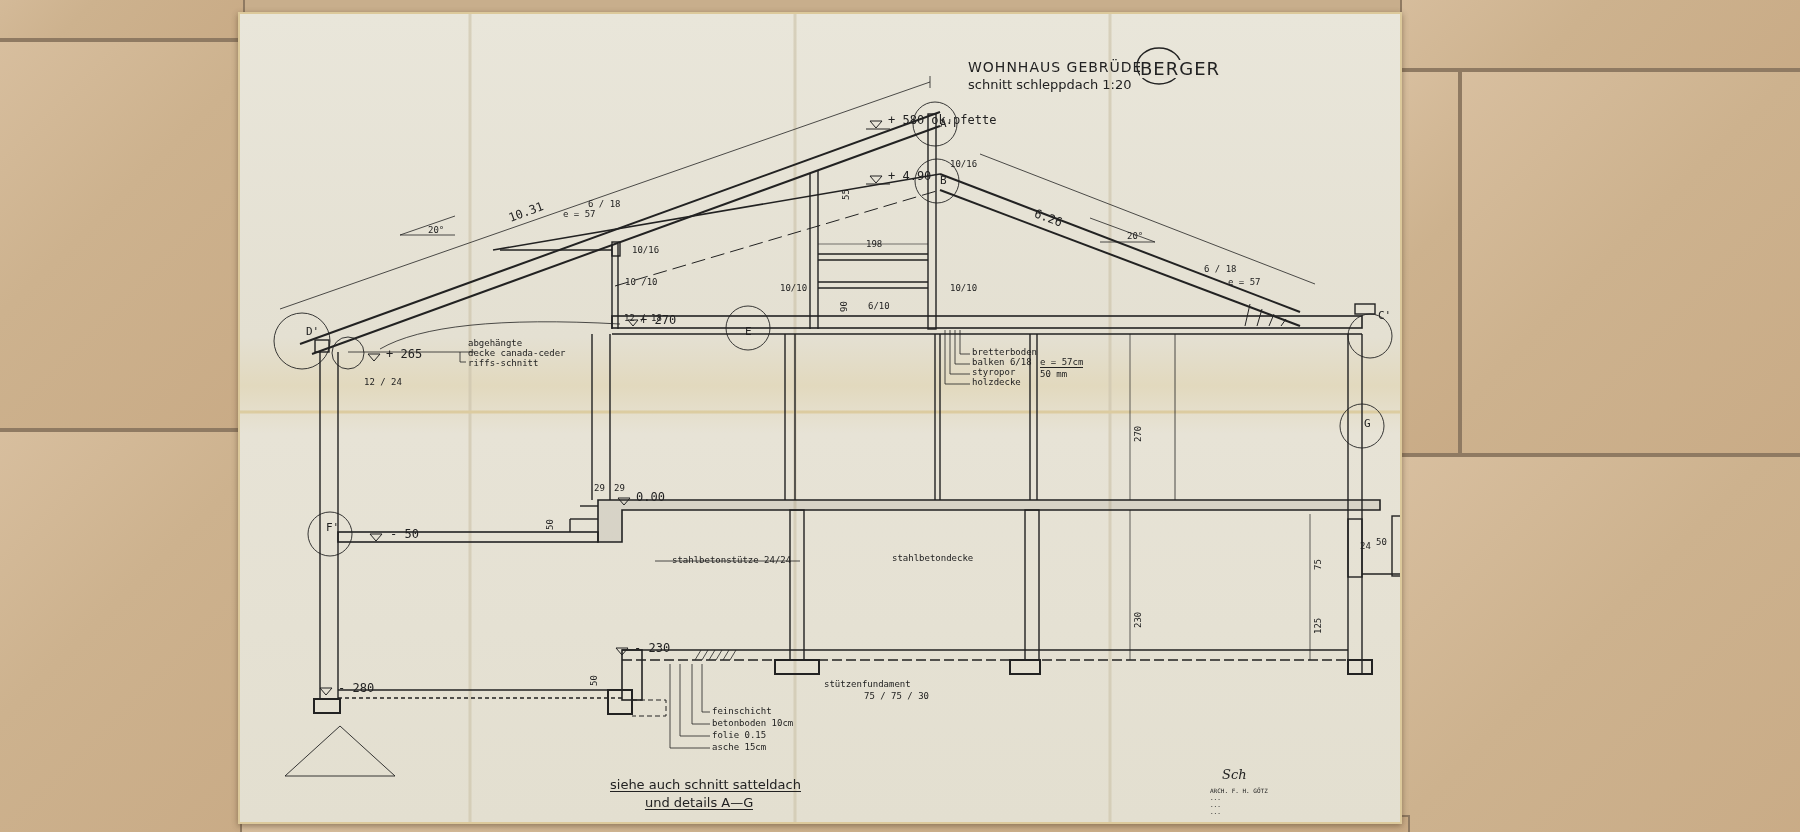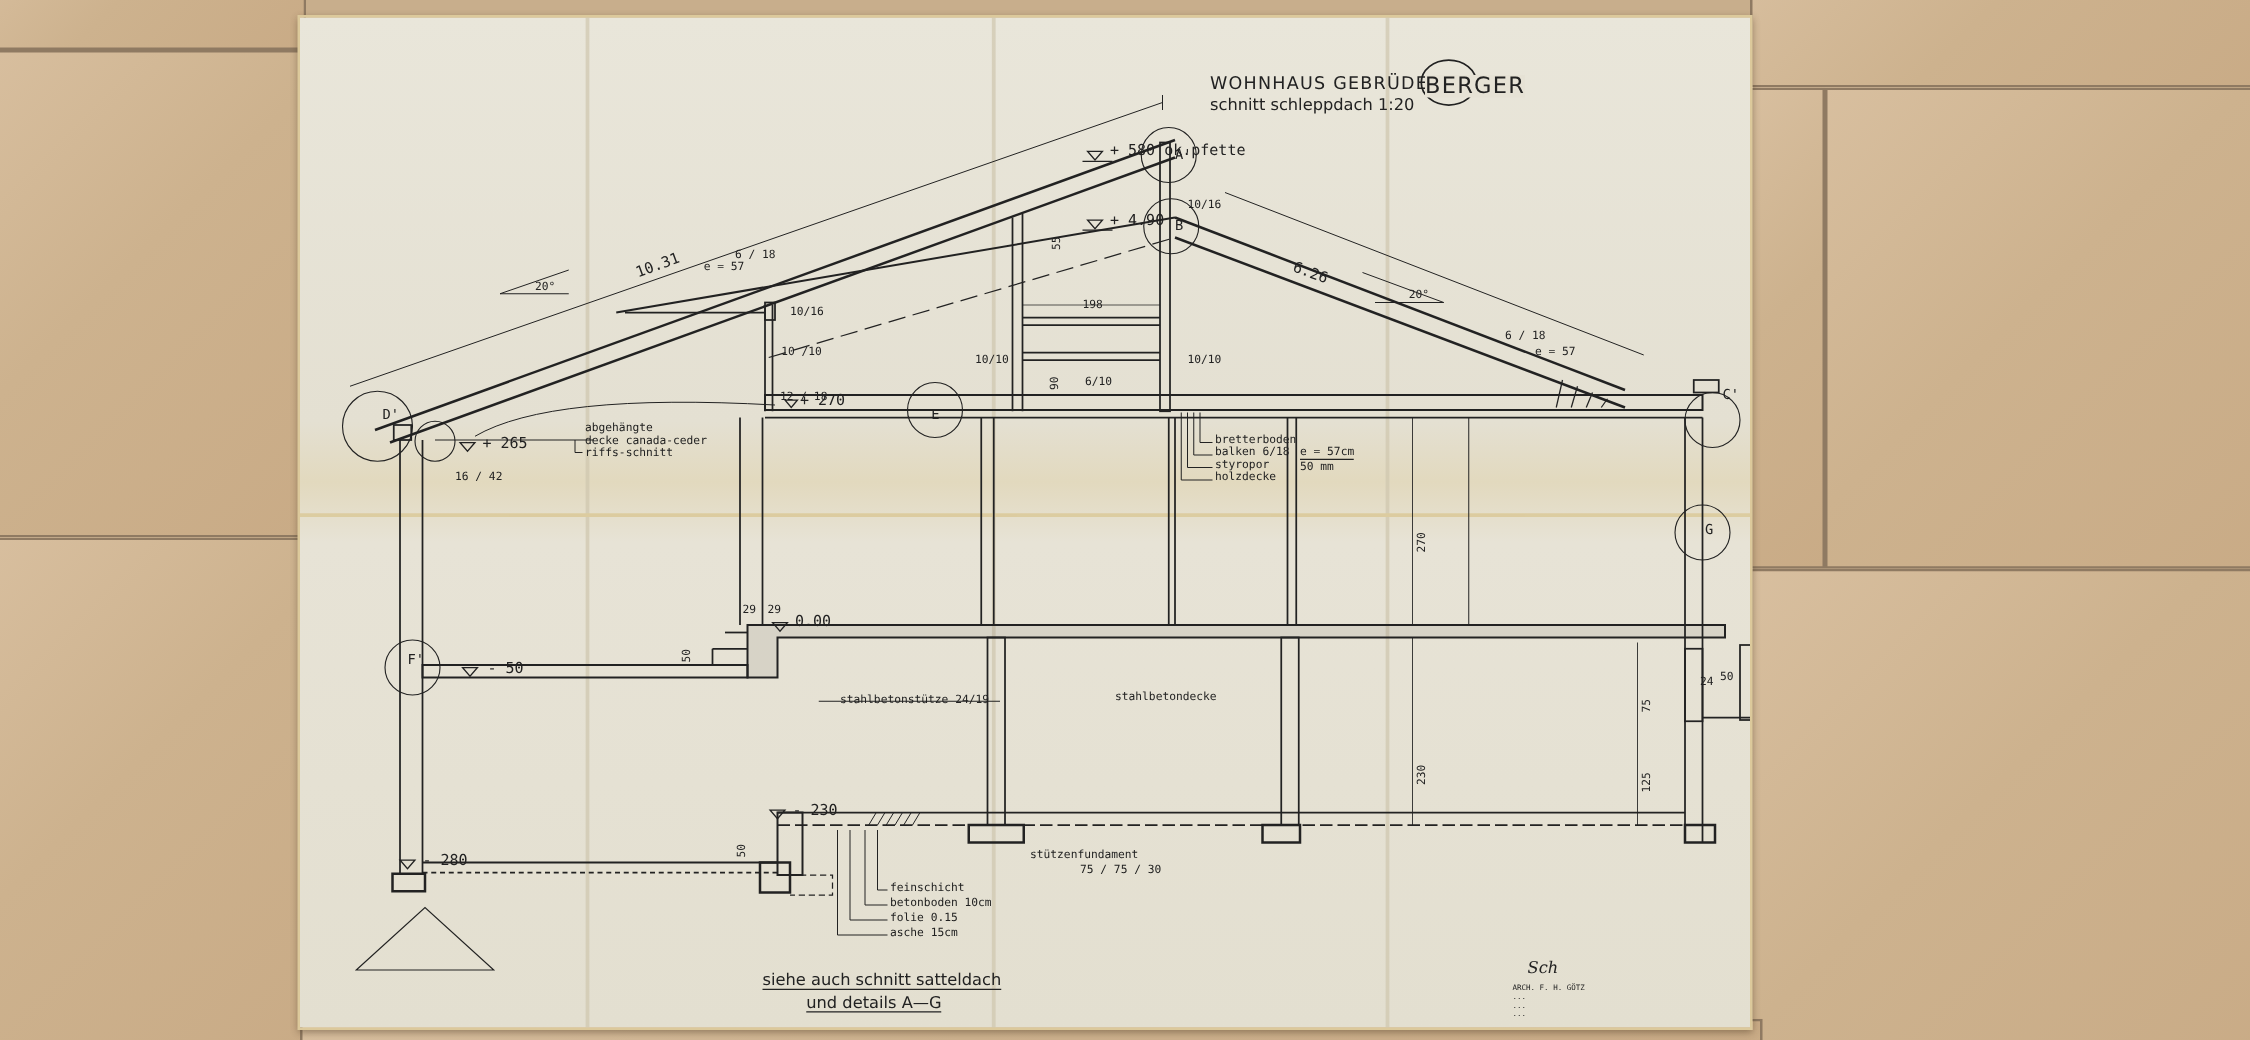--- a/index.html
+++ b/index.html
@@ -215,42 +215,42 @@
   <div class="lbl s9" style="left:392px;top:232px">10/16</div>
   <div class="lbl s9" style="left:710px;top:146px">10/16</div>
   <div class="lbl s9" style="left:385px;top:264px">10 /10</div>
   <div class="lbl s9" style="left:540px;top:270px">10/10</div>
   <div class="lbl s9" style="left:710px;top:270px">10/10</div>
   <div class="lbl s9" style="left:384px;top:300px">12 / 18</div>
   <div class="lbl s9" style="left:628px;top:288px">6/10</div>
   <div class="lbl s9" style="left:626px;top:226px">198</div>
   <div class="lbl s9 vert" style="left:602px;top:186px">55</div>
   <div class="lbl s9 vert" style="left:600px;top:298px">90</div>
-  <div class="lbl s9" style="left:124px;top:364px">16 / 42</div>
+  <div class="lbl s9" style="left:124px;top:364px">12 / 24</div>
   <div class="lbl s9" style="left:354px;top:470px">29</div>
   <div class="lbl s9" style="left:374px;top:470px">29</div>
   <div class="lbl s9 vert" style="left:306px;top:516px">50</div>
   <div class="lbl s9 vert" style="left:350px;top:672px">50</div>
   <div class="lbl s9 vert" style="left:894px;top:428px">270</div>
   <div class="lbl s9 vert" style="left:894px;top:614px">230</div>
   <div class="lbl s9 vert" style="left:1074px;top:556px">75</div>
   <div class="lbl s9 vert" style="left:1074px;top:620px">125</div>
   <div class="lbl s9" style="left:1120px;top:528px">24</div>
   <div class="lbl s9" style="left:1136px;top:524px">50</div>
 
   <div class="lbl s9" style="left:228px;top:325px">abgehängte</div>
   <div class="lbl s9" style="left:228px;top:335px">decke canada-ceder</div>
   <div class="lbl s9" style="left:228px;top:345px">riffs-schnitt</div>
   <div class="lbl s9" style="left:732px;top:334px">bretterboden</div>
   <div class="lbl s9" style="left:732px;top:344px">balken 6/18</div>
   <div class="lbl s9" style="left:732px;top:354px">styropor</div>
   <div class="lbl s9" style="left:732px;top:364px">holzdecke</div>
   <div class="lbl s9" style="left:800px;top:344px;border-bottom:1px solid #222">e = 57cm</div>
   <div class="lbl s9" style="left:800px;top:356px">50 mm</div>
-  <div class="lbl s9" style="left:432px;top:542px">stahlbetonstütze 24/19</div>
+  <div class="lbl s9" style="left:432px;top:542px">stahlbetonstütze 24/24</div>
   <div class="lbl s9" style="left:652px;top:540px">stahlbetondecke</div>
   <div class="lbl s9" style="left:584px;top:666px">stützenfundament</div>
   <div class="lbl s9" style="left:624px;top:678px">75 / 75 / 30</div>
   <div class="lbl s9" style="left:472px;top:693px">feinschicht</div>
   <div class="lbl s9" style="left:472px;top:705px">betonboden 10cm</div>
   <div class="lbl s9" style="left:472px;top:717px">folie 0.15</div>
   <div class="lbl s9" style="left:472px;top:729px">asche 15cm</div>
 
   <div class="lbl s11" style="left:700px;top:104px">A'</div>
   <div class="lbl s11" style="left:700px;top:161px">B</div>

